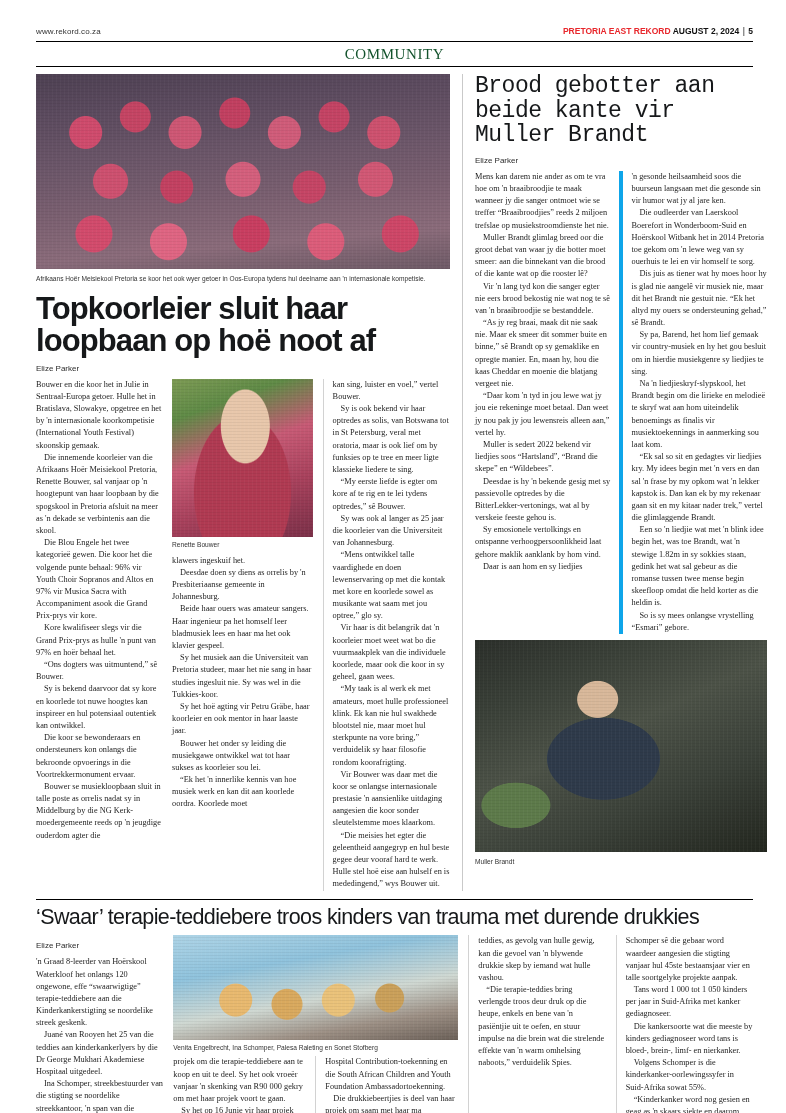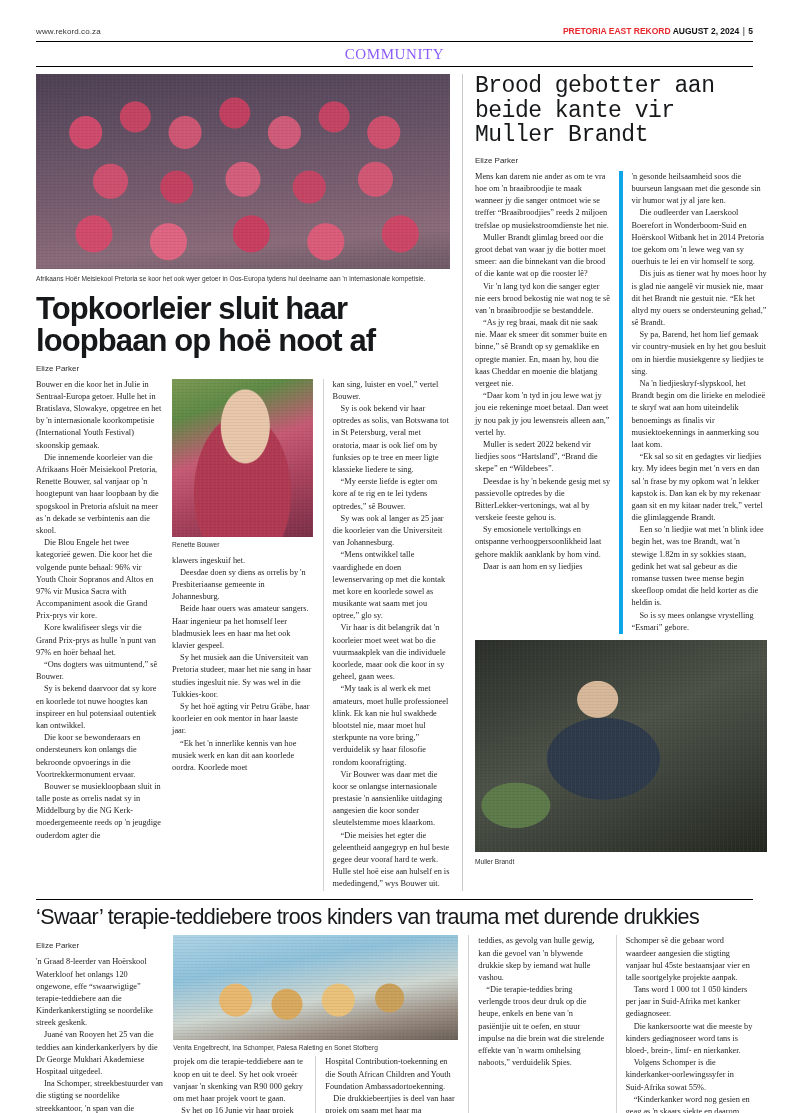--- a/index.html
+++ b/index.html
@@ -37,21 +37,21 @@
   .masthead-pub { color: #e8272c; }
   .masthead-sep { color: #111; font-weight: normal; padding: 0 1px; }
 
   .rule-top { border-top: 1px solid #000; }
   .section-title {
     text-align: center;
     font-family: "Liberation Serif", serif;
     font-size: 15px;
     letter-spacing: 0.6px;
     padding: 4px 0 3px;
-    color: #8b5cf6;
+    color: #14532d;
   }
   .rule-bottom { border-top: 1px solid #000; margin-bottom: 7px; }
 
   
   .top-region {
     display: flex;
     gap: 12px;
   }
   .top-left { width: 414px; }
   .top-right {
@@ -267,20 +267,21 @@
         <div class="col mid body-col">
           <div class="photo portrait-photo">
             <div class="photo-grain"></div>
           </div>
           <div class="portrait-caption">Renette Bouwer</div>
           <p>klawers ingeskuif het.</p>
           <p>Deesdae doen sy diens as orrelis by 'n Presbiteriaanse gemeente in Johannesburg.</p>
           <p>Beide haar ouers was amateur sangers. Haar ingenieur pa het homself leer bladmusiek lees en haar ma het ook klavier gespeel.</p>
           <p>Sy het musiek aan die Universiteit van Pretoria studeer, maar het nie sang in haar studies ingesluit nie. Sy was wel in die Tukkies-koor.</p>
           <p>Sy het hoë agting vir Petru Gräbe, haar koorleier en ook mentor in haar laaste jaar.</p>
+          <p>Bouwer het onder sy leiding die musiekgawe ontwikkel wat tot haar sukses as koorleier sou lei.</p>
           <p>“Ek het 'n innerlike kennis van hoe musiek werk en kan dit aan koorlede oordra. Koorlede moet</p>
         </div>
 
         <div class="col right-c col-divider body-col">
           <p>kan sing, luister en voel,” vertel Bouwer.</p>
           <p>Sy is ook bekend vir haar optredes as solis, van Botswana tot in St Petersburg, veral met oratoria, maar is ook lief om by funksies op te tree en meer ligte klassieke liedere te sing.</p>
           <p>“My eerste liefde is egter om kore af te rig en te lei tydens optredes,” sê Bouwer.</p>
           <p>Sy was ook al langer as 25 jaar die koorleier van die Universiteit van Johannesburg.</p>
           <p>“Mens ontwikkel talle vaardighede en doen lewenservaring op met die kontak met kore en koorlede sowel as musikante wat saam met jou optree,” glo sy.</p>
           <p>Vir haar is dit belangrik dat 'n koorleier moet weet wat bo die vuurmaakplek van die individuele koorlede, maar ook die koor in sy geheel, gaan wees.</p>

